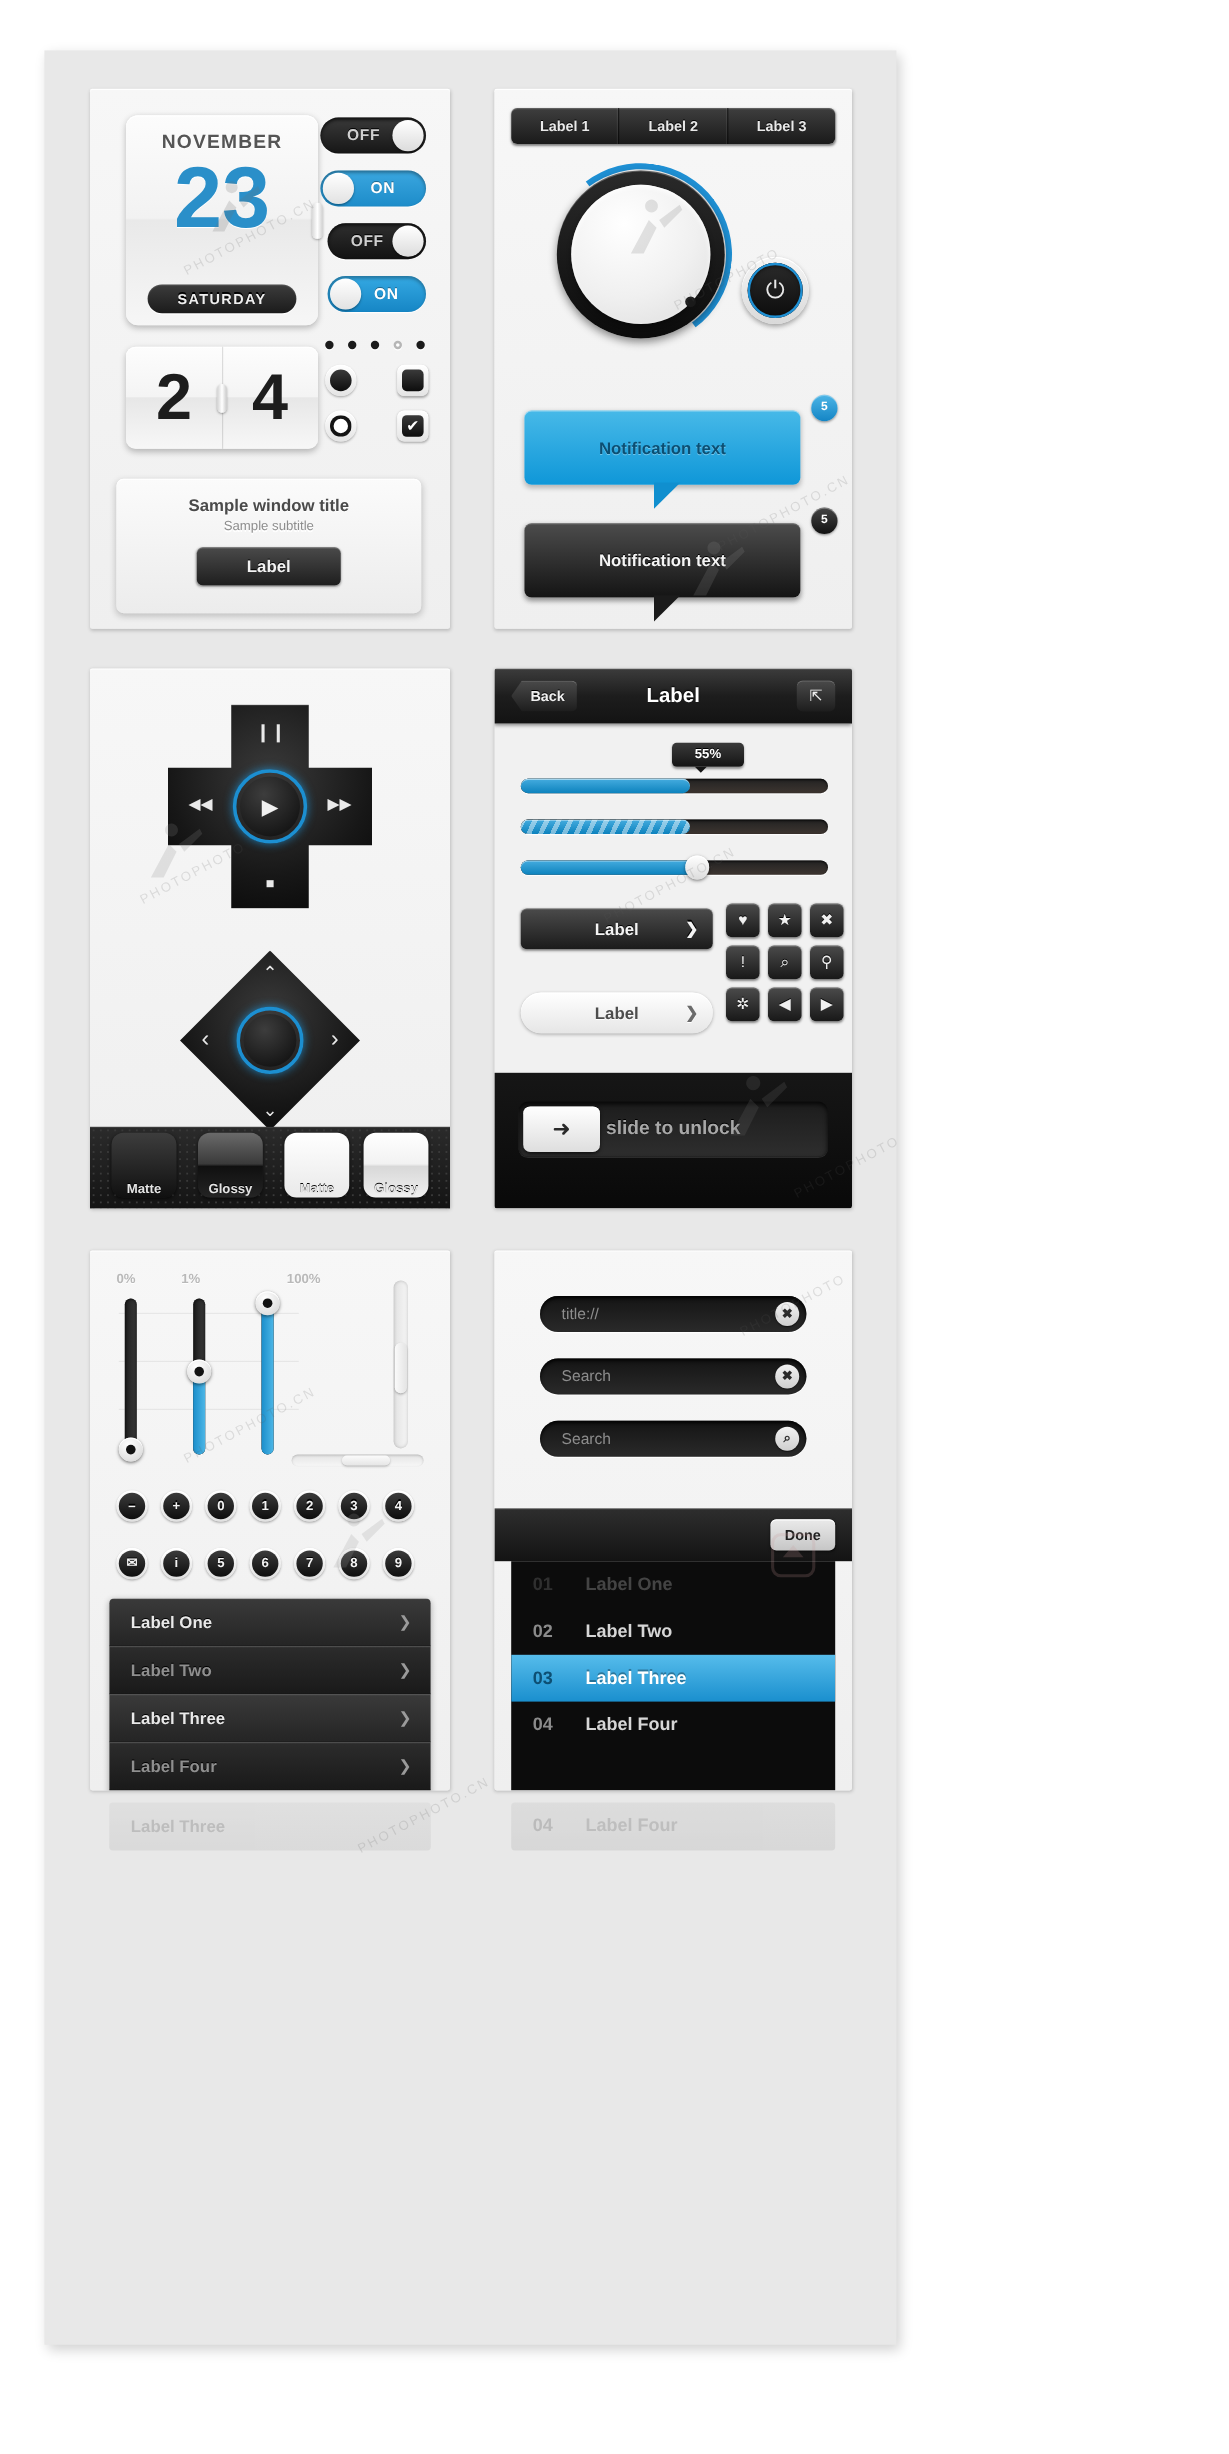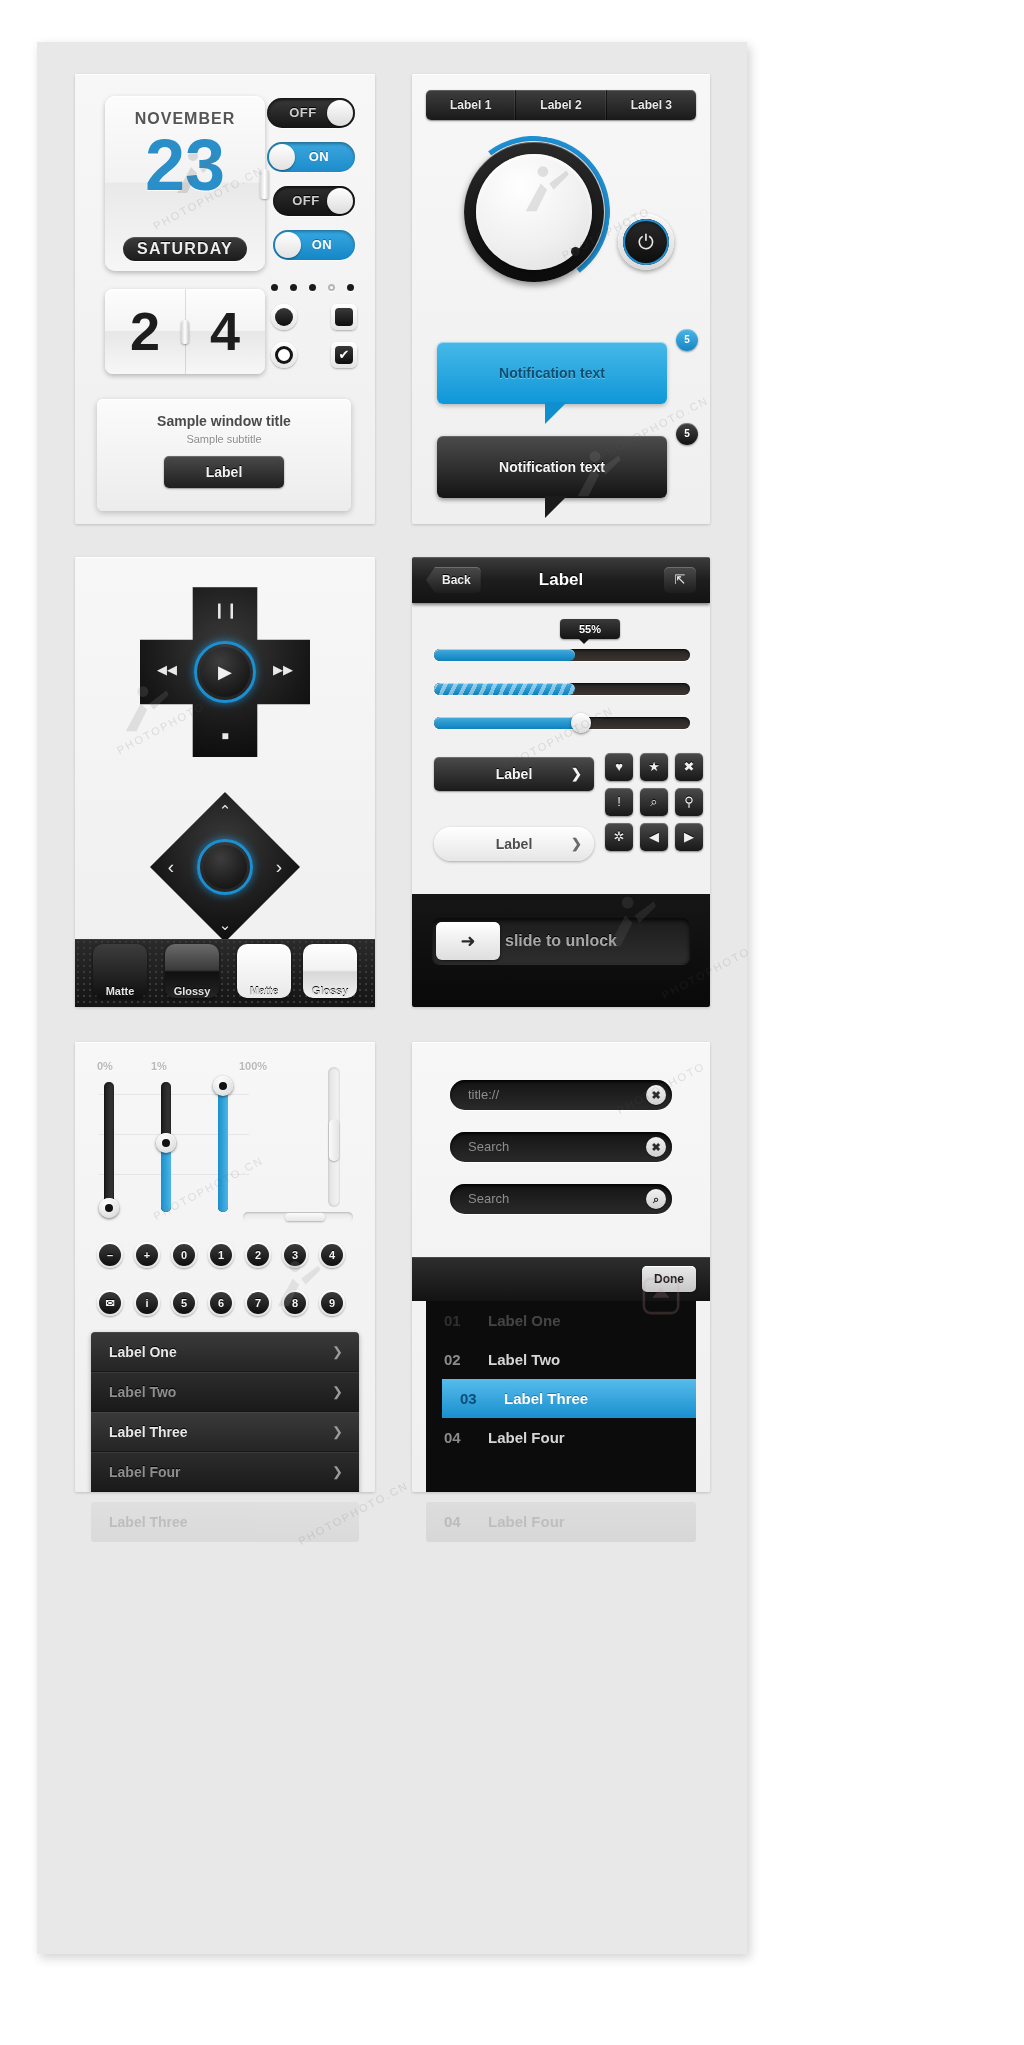--- a/index.html
+++ b/index.html
@@ -72,21 +72,21 @@
     text-shadow:0 1px 0 #fff;
   }
   .cal .day {
     position:absolute; top:28px; left:0; width:100%; text-align:center;
     font-size:72px; font-weight:bold; color:#2a8fc9; text-shadow:0 1px 0 #fff;
     font-family:"Liberation Sans", sans-serif;
   }
   .cal .dow {
     position:absolute; bottom:10px; left:18px; right:18px; height:24px;
     border-radius:12px; background:linear-gradient(180deg,#3c3c3c,#1b1b1b);
-    color:#eee; font-size:16px; font-weight:bold; letter-spacing:1.2px;
+    color:#eee; font-size:12px; font-weight:bold; letter-spacing:1.2px;
     text-align:center; line-height:24px; text-shadow:0 -1px 0 #000;
     box-shadow:inset 0 1px 1px rgba(255,255,255,.15),0 1px 0 #fff;
   }
   .cal .hinge {
     position:absolute; right:-4px; top:50%; margin-top:-15px;
     width:9px; height:30px; border-radius:4px;
     background:linear-gradient(90deg,#d8d8d8,#fff,#cfcfcf);
     box-shadow:0 1px 2px rgba(0,0,0,.3);
   }
 
@@ -433,21 +433,21 @@
   .donebtn {
     position:absolute; height:26px; padding:0 12px; border-radius:5px;
     background:linear-gradient(180deg,#eaeaea,#c6c6c6);
     color:#1f1f1f; font-size:12px; font-weight:bold; line-height:26px;
     box-shadow:inset 0 1px 0 #fff, 0 1px 2px rgba(0,0,0,.5);
   }
   .pickerlist { position:absolute; background:#0c0c0c; overflow:hidden; }
   .prow { position:relative; height:39px; }
   .prow .num { position:absolute; left:18px; top:0; line-height:39px; font-size:15px; font-weight:bold; color:#8b8b8b; }
   .prow .lab { position:absolute; left:62px; top:0; line-height:39px; font-size:15px; font-weight:bold; color:#d6d6d6; }
-  .prow.sel { background:linear-gradient(180deg,#56bceb,#1a8fce);margin-left:16px; }
+  .prow.sel { background:linear-gradient(180deg,#56bceb,#1a8fce); }
   .prow.sel .num { color:#0d4f73; }
   .prow.sel .lab { color:#ffffff; text-shadow:0 -1px 0 rgba(0,0,0,.3); }
   .prow.fade1 { opacity:.42; } .prow.fade2 { opacity:.28; }
 
   
   .wm { position:absolute; pointer-events:none; opacity:.16;
         font-size:11px; color:#5a5a5a; font-family:"Liberation Sans",sans-serif;
         letter-spacing:2px; transform:rotate(-28deg); white-space:nowrap; }
   .wmfig { position:absolute; pointer-events:none; opacity:.20; }
 </style>

